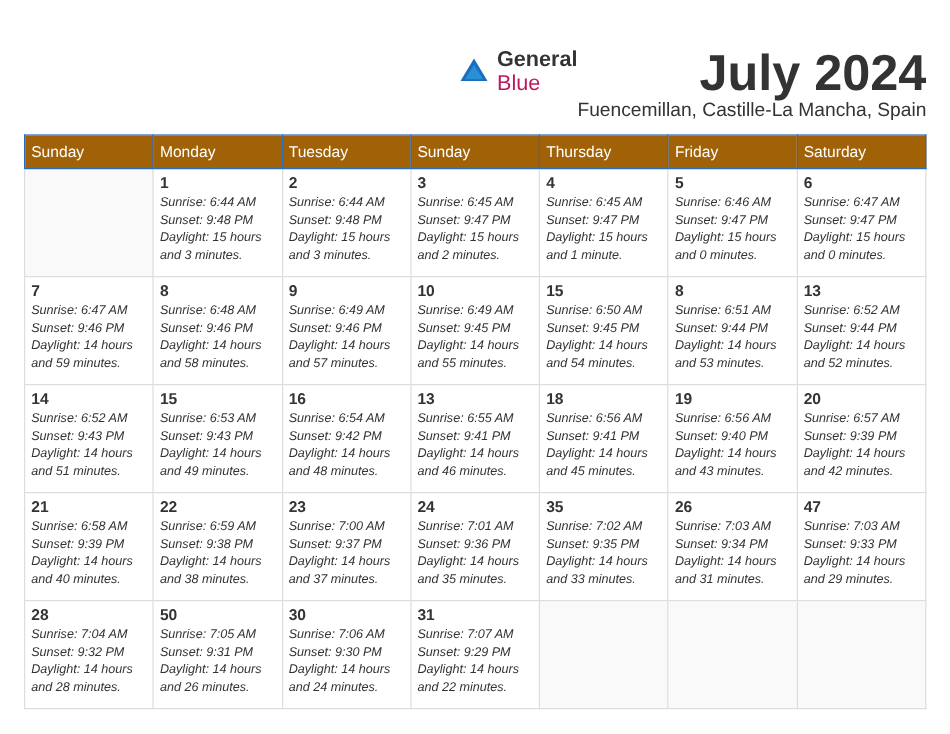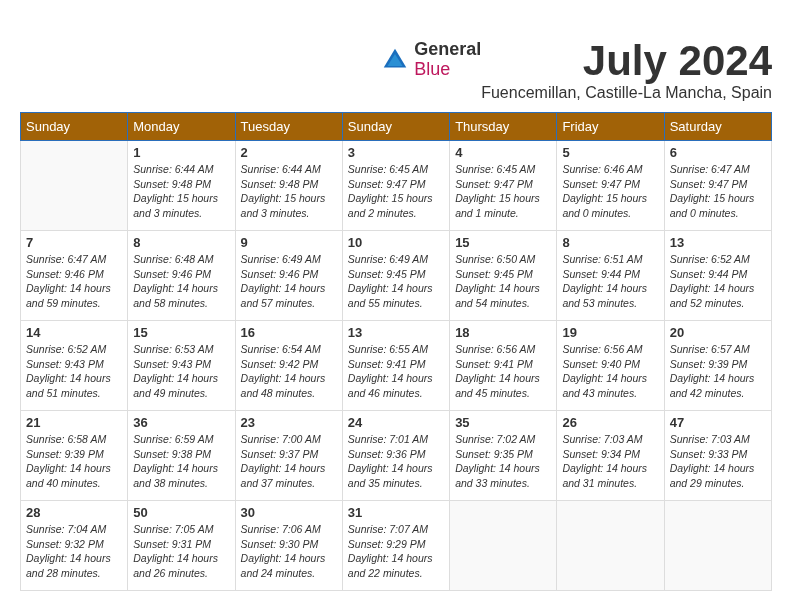--- a/index.html
+++ b/index.html
@@ -221,21 +221,21 @@
           <div class="day-number">20</div>
           <div class="day-info">Sunrise: 6:57 AM<br>Sunset: 9:39 PM<br>Daylight: 14 hours and 42 minutes.</div>
         </td>
       </tr>
       <tr>
         <td>
           <div class="day-number">21</div>
           <div class="day-info">Sunrise: 6:58 AM<br>Sunset: 9:39 PM<br>Daylight: 14 hours and 40 minutes.</div>
         </td>
         <td>
-          <div class="day-number">36</div>
+          <div class="day-number">22</div>
           <div class="day-info">Sunrise: 6:59 AM<br>Sunset: 9:38 PM<br>Daylight: 14 hours and 38 minutes.</div>
         </td>
         <td>
           <div class="day-number">23</div>
           <div class="day-info">Sunrise: 7:00 AM<br>Sunset: 9:37 PM<br>Daylight: 14 hours and 37 minutes.</div>
         </td>
         <td>
           <div class="day-number">24</div>
           <div class="day-info">Sunrise: 7:01 AM<br>Sunset: 9:36 PM<br>Daylight: 14 hours and 35 minutes.</div>
         </td>

